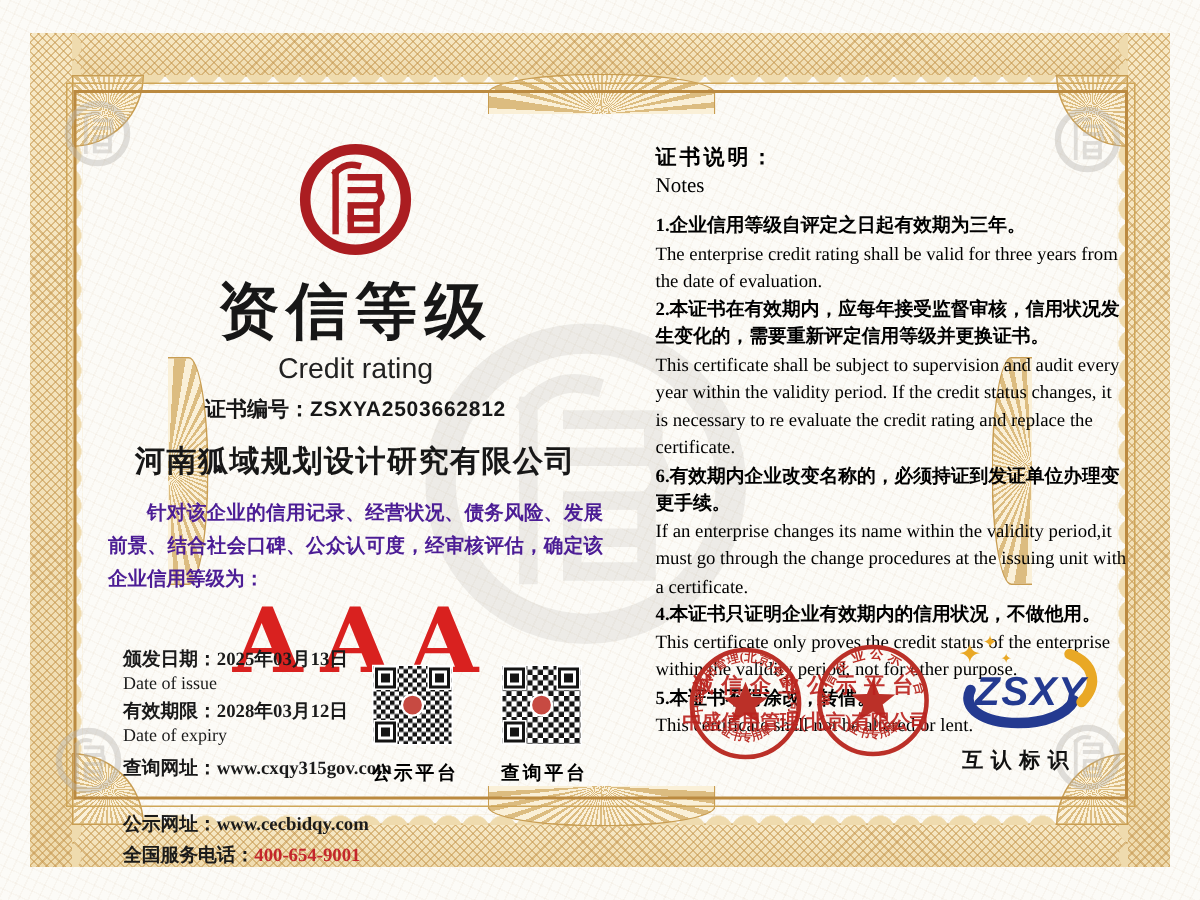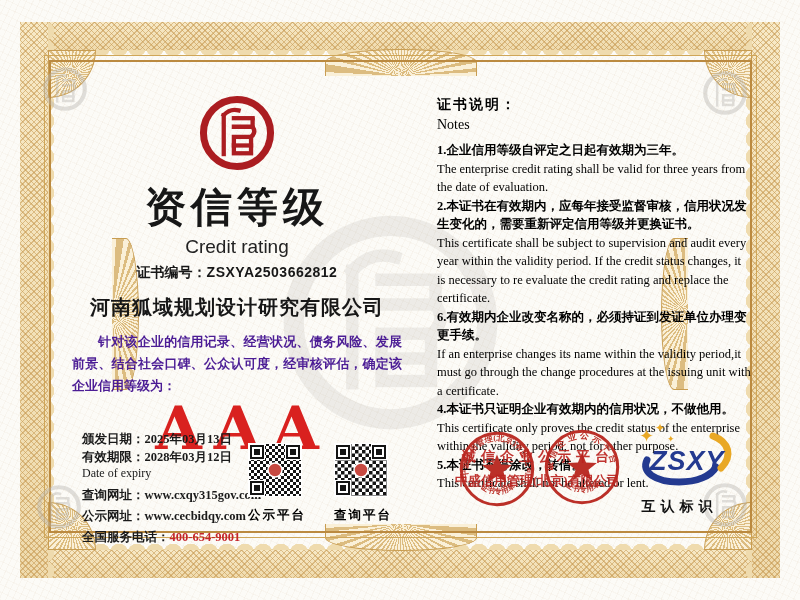--- a/index.html
+++ b/index.html
@@ -162,24 +162,25 @@
     <div class="certno">
       <span>证书编号：</span><span class="num">ZSXYA2503662812</span>
     </div>
     <div class="company">河南狐域规划设计研究有限公司</div>
     <div class="desc">针对该企业的信用记录、经营状况、债务风险、发展前景、结合社会口碑、公众认可度，经审核评估，确定该企业信用等级为：</div>
     <div class="rating">AAA</div>
   </div>
 
   <div class="dates">
     <div class="dl"><span>颁发日期：</span><span>2025年03月13日</span></div>
+    <div class="den">Date of issue</div>
     <div class="dl"><span>有效期限：</span><span>2028年03月12日</span></div>
     <div class="den">Date of expiry</div>
     <div class="dl" style="margin-top:6px"><span>查询网址：</span><span>www.cxqy315gov.com</span></div>
-    <div class="dl" style="margin-top:4px"><span>公示网址：</span><span>www.cecbidqy.com</span></div>
+    <div class="dl" style="margin-top:20px"><span>公示网址：</span><span>www.cecbidqy.com</span></div>
     <div class="dl" style="margin-top:4px"><span>全国服务电话：</span><span class="red">400-654-9001</span></div>
   </div>
 
   <div class="qrgroup">
     <div class="qr">
       <svg viewBox="0 0 54 54">
         <defs>
             <pattern id="qa" width="6" height="6" patternUnits="userSpaceOnUse">
           <rect width="3" height="3" fill="#141414"></rect>
               <rect x="3" y="3" width="3" height="3" fill="#141414"></rect>

